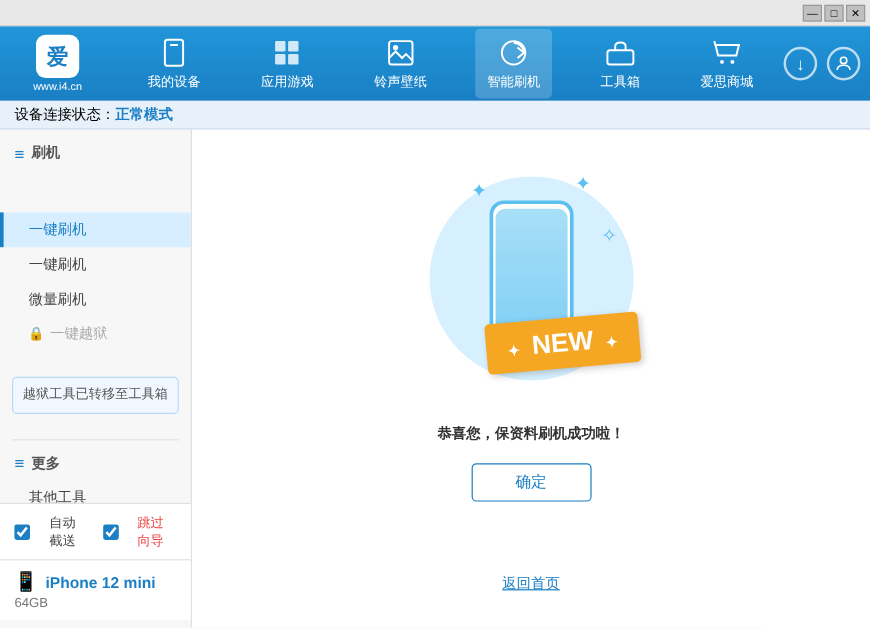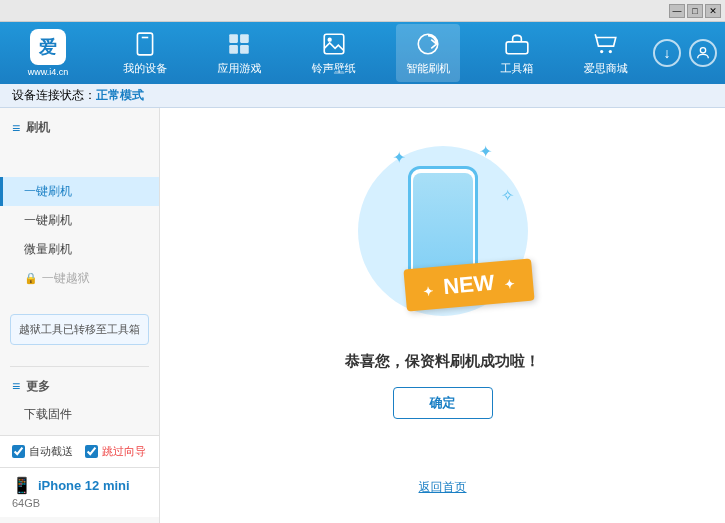--- a/index.html
+++ b/index.html
@@ -229,34 +229,33 @@
       margin-left: 4px;
     }
     
     .sparkle {
       position: absolute;
       color: #5bbfef;
       font-size: 16px;
     }
 
     .success-text {
-      font-size: 15px;
+      font-size: 12px;
       color: #333;
       font-weight: bold;
     }
     .confirm-btn {
       width: 100px;
       height: 32px;
       border: 1px solid #1a7fc4;
       background: #fff;
       color: #1a7fc4;
       border-radius: 4px;
       cursor: pointer;
       font-size: 13px;
-      font-weight: bold;
     }
     .back-btn {
       font-size: 12px;
       color: #1a7fc4;
       cursor: pointer;
       text-decoration: underline;
       margin-top: 44px;
     }
 
     
@@ -275,21 +274,21 @@
     
     .checkboxes-area {
       padding: 8px 12px;
       display: flex;
       gap: 12px;
       align-items: center;
     }
     .checkbox-item {
       display: flex;
       align-items: center;
-      gap: 4px;
+      gap: 16px;
       font-size: 11px;
       color: #444;
     }
     .checkbox-item input[type=checkbox] {
       width: 13px; height: 13px;
       accent-color: #1a7fc4;
     }
     .checkbox-label-red { color: #e44; font-size: 11px; }
   </style>
 </head>
@@ -413,20 +412,23 @@
 
       <div class="sidebar-notice">
         <span>越狱工具已转移至工具箱</span>
       </div>
 
       <div class="sidebar-divider"></div>
 
       <div class="sidebar-section-header">
         <span class="icon">≡</span>
         <span>更多</span>
+      </div>
+      <div class="sidebar-item">
+        <span>其他工具</span>
       </div>
       <div class="sidebar-item">
         <span>下载固件</span>
       </div>
       <div class="sidebar-item">
         
       </div>
     </div>
 
     <div class="checkboxes-area" style="border-top:1px solid #e0e0e0; background:#fff;">

